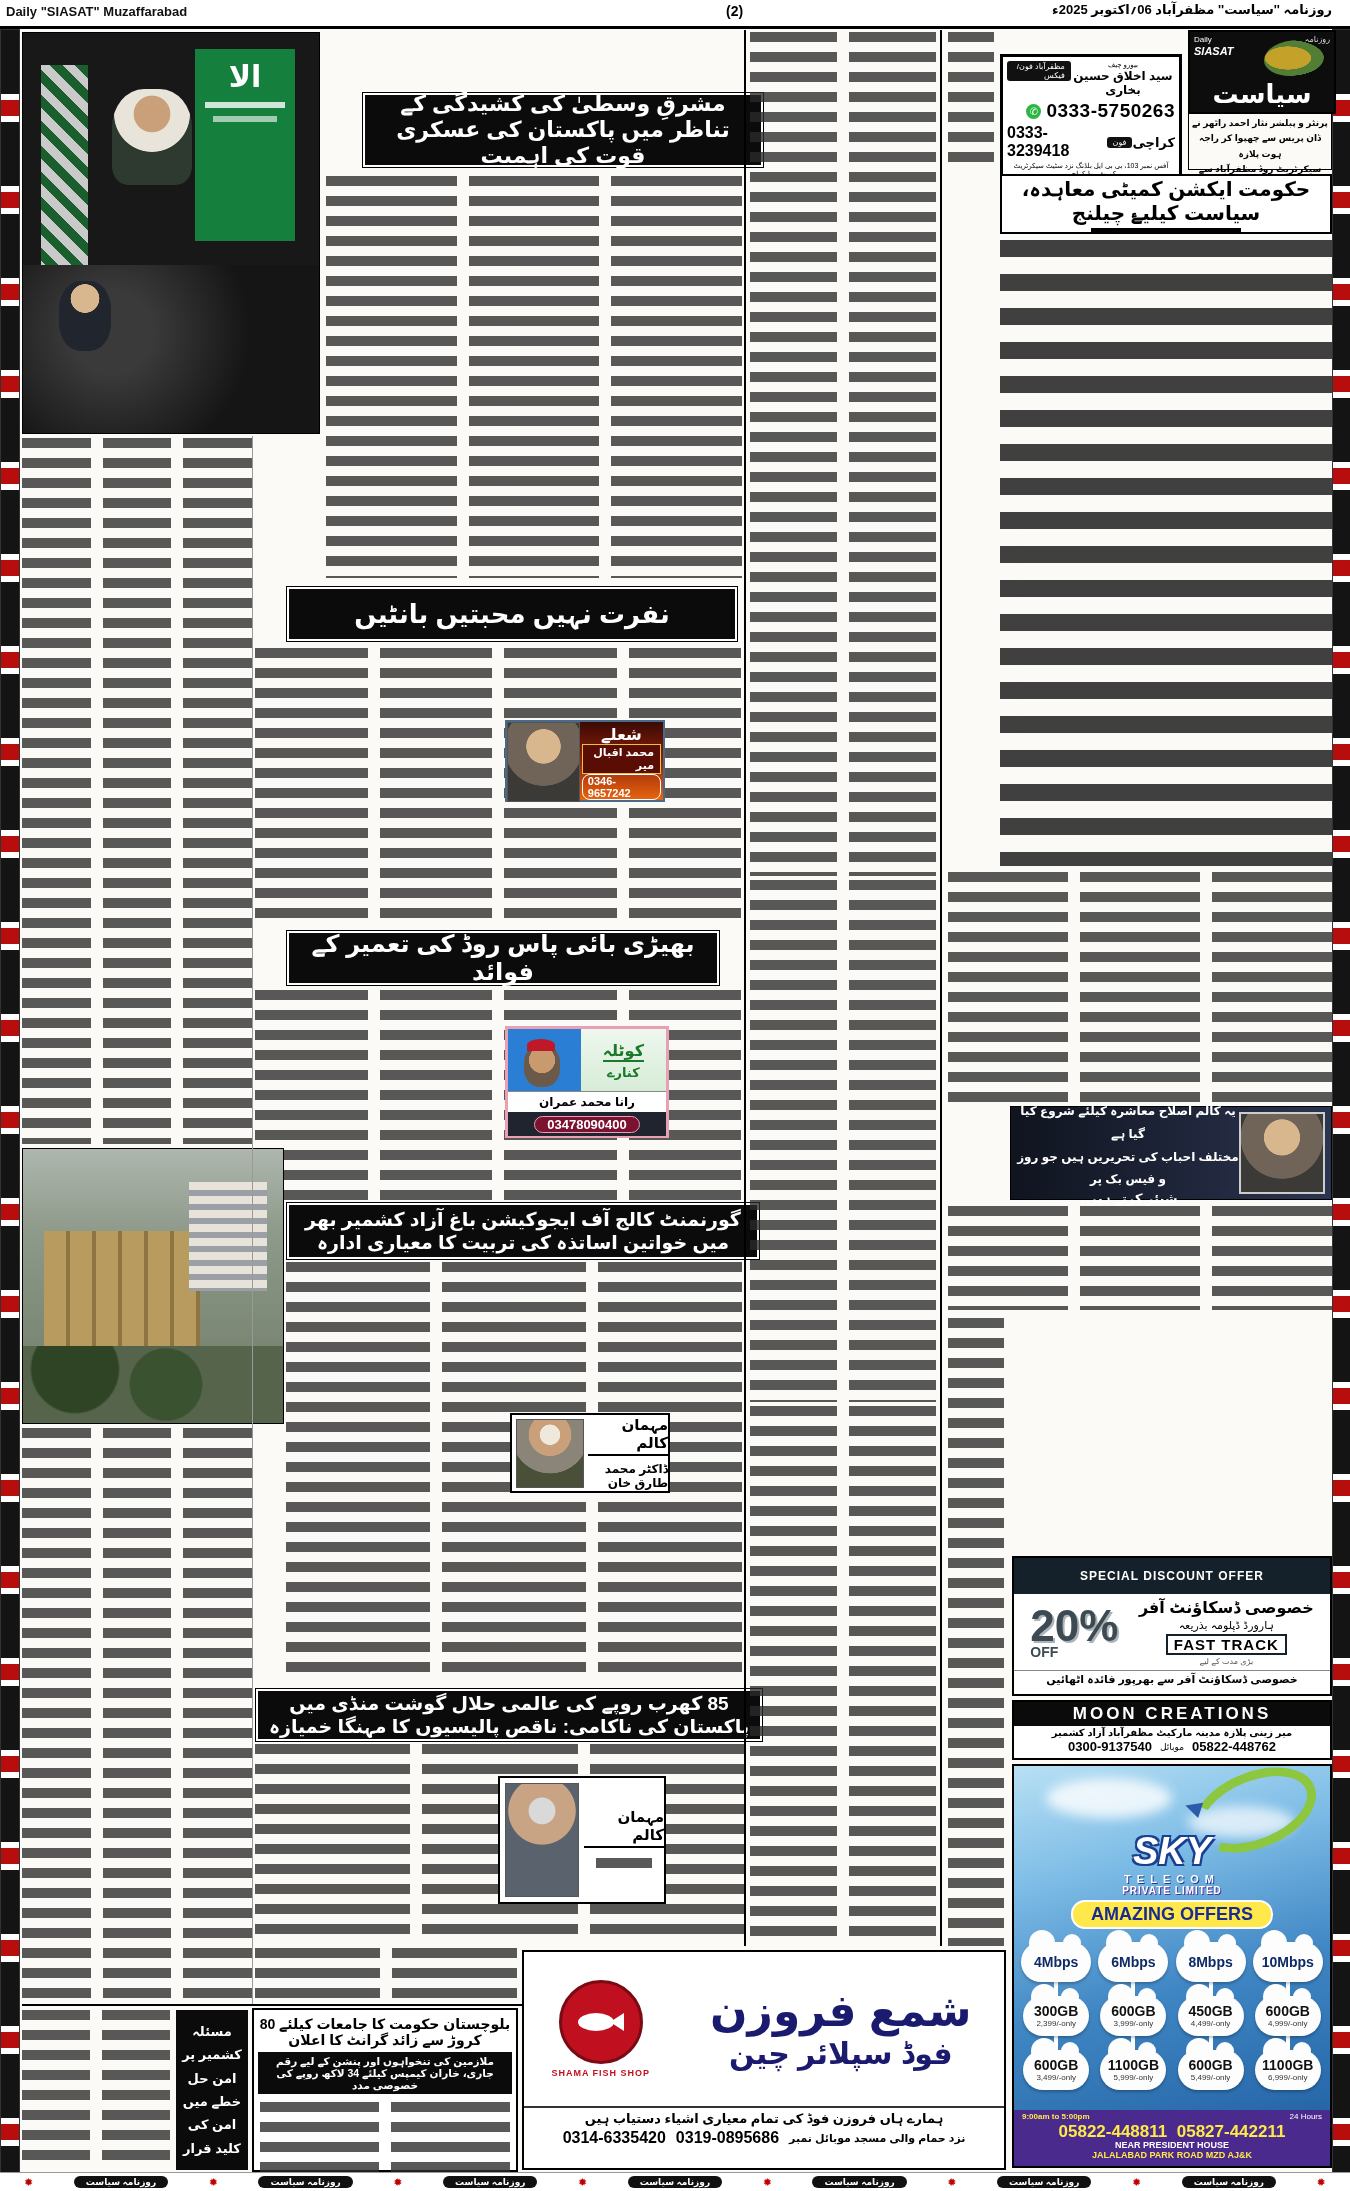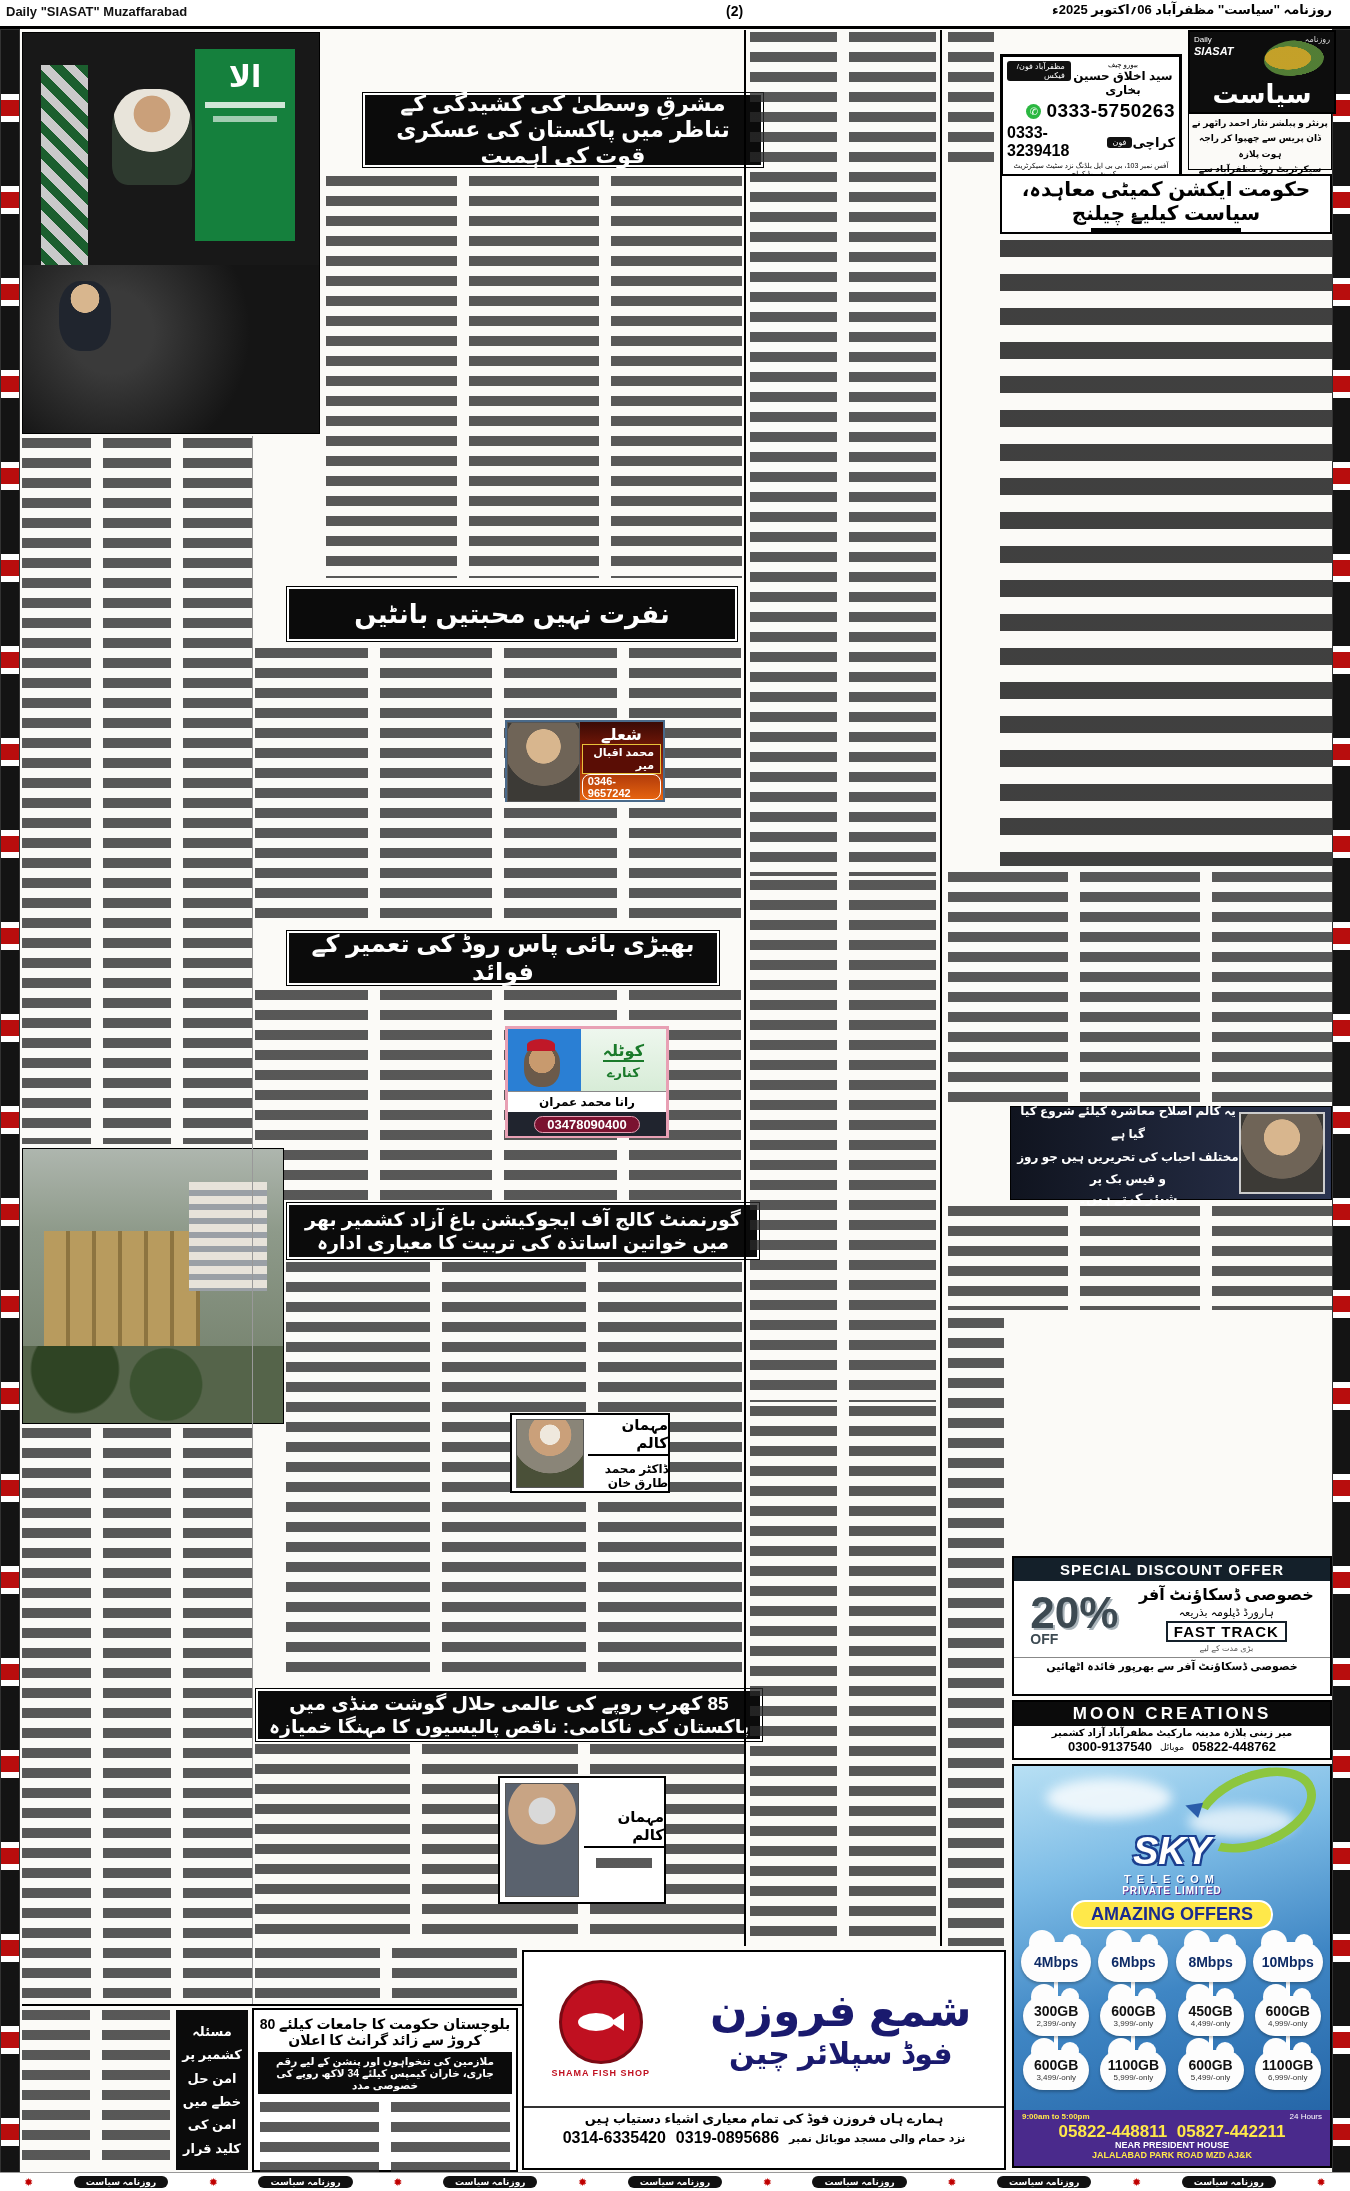--- a/index.html
+++ b/index.html
@@ -273,21 +273,21 @@
   </div>
   <div class="abs cols" style="left:948px;top:1206px;width:384px;height:104px;">
       <div></div>
       <div></div>
       <div></div>
     </div>
   <div class="abs sim" style="left:948px;top:1318px;width:56px;height:628px;"></div>
 
 
   <div class="abs frame" style="left:1012px;top:1556px;width:320px;height:140px;">
-    <div style="background:#14202a;color:#fff;font-weight:bold;font-size:15px;letter-spacing:1px;text-align:center;padding:3px 0;">SPECIAL DISCOUNT OFFER</div>
+    <div style="background:#14202a;color:#fff;font-weight:bold;font-size:12px;letter-spacing:1px;text-align:center;padding:11px 0;">SPECIAL DISCOUNT OFFER</div>
     <div style="display:flex;align-items:center;justify-content:space-around;padding:4px 6px;">
       <div style="">
         <span style="font-size:44px;font-weight:bold;color:#3d4a52;text-shadow:2px 2px 0 #aab4ba;line-height:1;">20%</span>
         <span style="display:block;font-size:14px;font-weight:bold;color:#3d4a52;margin-top:-4px;">OFF</span>
       </div>
       <div style="text-align:center;direction:rtl;">
         <div style="font-size:16px;font-weight:bold;">خصوصی ڈسکاؤنٹ آفر</div>
         <div style="font-size:11px;margin:2px 0;">ہارورڈ ڈپلومہ بذریعہ</div>
         <div style="font-size:15px;font-weight:bold;letter-spacing:1px;border:2px solid #14202a;padding:0 6px;display:inline-block;direction:ltr;">FAST TRACK</div>
         <div style="font-size:8px;color:#555;margin-top:2px;">بڑی مدت کے لیے</div>

